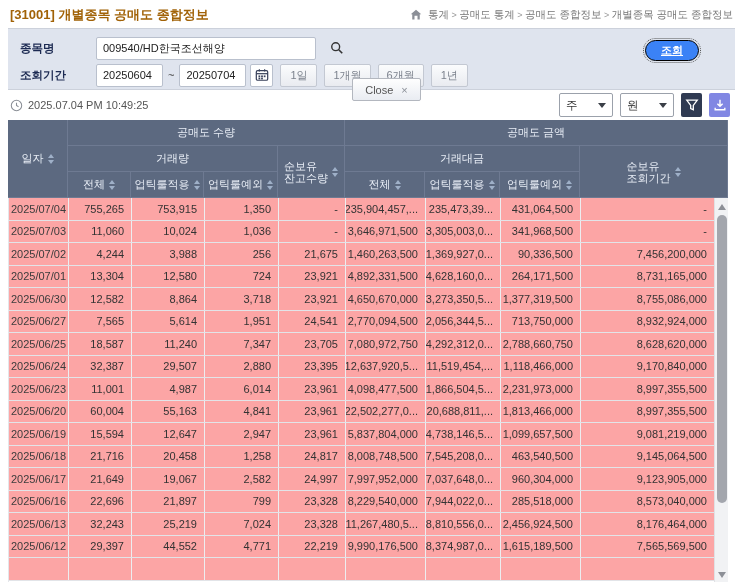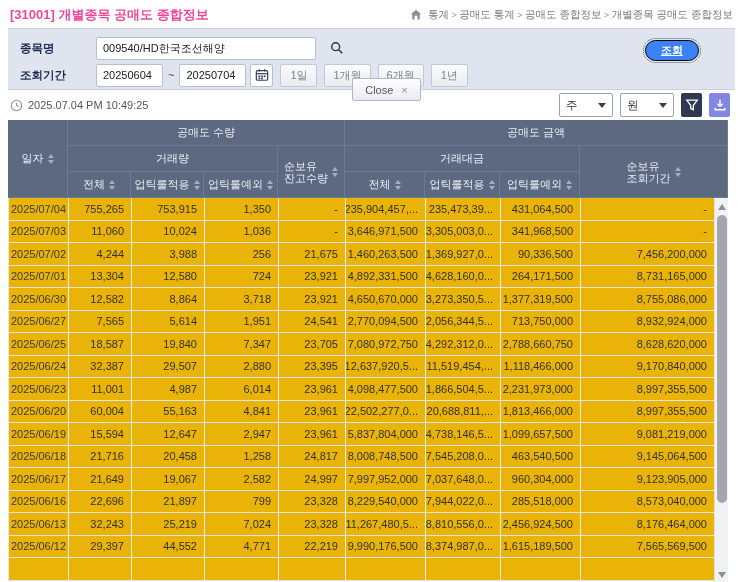--- a/index.html
+++ b/index.html
@@ -1,21 +1,21 @@
 <!DOCTYPE html>
 <html><head>
 <meta charset="utf-8">
 <style>
   * { margin:0; padding:0; box-sizing:border-box; }
   html,body { width:743px; height:582px; background:#fff; overflow:hidden; }
   body { font-family:"Liberation Sans","DejaVu Sans",sans-serif; position:relative; }
 
   
   .titlebar { display:flex; justify-content:space-between; align-items:center; padding:7px 10px 5px 10px; height:28px; }
-  .page-title { font-size:13px; font-weight:bold; color:#ec4899; }
+  .page-title { font-size:13px; font-weight:bold; color:#a16207; }
   .breadcrumb { display:flex; align-items:center; gap:5px; font-size:10.5px; color:#777; }
   .breadcrumb .sep { color:#999; font-size:9px; }
   .home-ico { width:12px; height:12px; display:inline-block; margin-right:1px; }
 
   
   .form-panel { position:relative; margin:0 8px; height:62px; background:#dfe4ee; border-top:1px solid #ccd1db; border-bottom:1px solid #ccd1db; padding:5px 12px 0 12px; }
   .form-row { display:flex; align-items:center; height:26px; margin-top:1px; }
   .form-label { width:76px; font-size:11.5px; font-weight:bold; color:#1c2a52; }
   .txt-input { height:23px; background:#fff; border:1px solid #b9c0cd; border-radius:2px; font-size:11px; color:#222; padding:0 6px; font-family:inherit; }
   .stock-wrap { position:relative; width:253px; }
@@ -46,21 +46,21 @@
   .ghead { width:720px; background:#5c6980; color:#e9eef6; font-size:11px; }
   .ghead .hc { border-right:1px solid #6e7a92; border-bottom:1px solid #6e7a92; display:flex; align-items:center; justify-content:center; gap:4px; }
   .h-top { display:flex; }
   .sort { display:inline-flex; flex-direction:column; gap:2px; }
   .sort i { display:block; width:0; height:0; border-left:3.5px solid transparent; border-right:3.5px solid transparent; }
   .sort .up { border-bottom:4px solid #9fb0c8; }
   .sort .dn { border-top:4px solid #9fb0c8; }
   .two-line { line-height:12px; }
 
   .gbody { width:720px; height:386px; overflow:hidden; position:relative; border-left:1px solid #e4e6ea; }
-  .trow { display:flex; height:22.5px; border-bottom:1px solid #e2e4e8; background:#eab308; }
+  .trow { display:flex; height:22.5px; border-bottom:1px solid #e2e4e8; background:#fca5a5; }
   .tcell { font-size:11px; color:#333; display:flex; align-items:center; border-right:1px solid #ededf0; padding:0 7px; white-space:nowrap; overflow:hidden; }
   .tcell.num { justify-content:flex-end; }
   .tcell.ctr { justify-content:center; color:#3c3c3c; }
   .c0{width:60px;} .c1{width:63px;} .c2{width:73px;} .c3{width:74px;} .c4{width:67px;}
   .c5{width:80px;} .c6{width:75px;} .c7{width:80px;} .c8{width:134px;}
 
   
   .w-date{width:60px;} .w-qtygrp{width:277px;} .w-amtgrp{width:383px;}
   .w-vol{width:210px;} .w-netq{width:67px;} .w-val{width:235px;} .w-neta{width:148px;}
   .hw1{width:63px;} .hw2{width:73px;} .hw3{width:74px;} .hw5{width:80px;} .hw6{width:75px;} .hw7{width:80px;}
@@ -315,21 +315,21 @@
         <div class="tcell c3 num">1,951</div>
         <div class="tcell c4 num">24,541</div>
         <div class="tcell c5 num">2,770,094,500</div>
         <div class="tcell c6 num">2,056,344,5...</div>
         <div class="tcell c7 num">713,750,000</div>
         <div class="tcell c8 num">8,932,924,000</div>
       </div>
       <div class="trow">
         <div class="tcell c0 ctr">2025/06/25</div>
         <div class="tcell c1 num">18,587</div>
-        <div class="tcell c2 num">19,840</div>
+        <div class="tcell c2 num">11,240</div>
         <div class="tcell c3 num">7,347</div>
         <div class="tcell c4 num">23,705</div>
         <div class="tcell c5 num">7,080,972,750</div>
         <div class="tcell c6 num">4,292,312,0...</div>
         <div class="tcell c7 num">2,788,660,750</div>
         <div class="tcell c8 num">8,628,620,000</div>
       </div>
       <div class="trow">
         <div class="tcell c0 ctr">2025/06/24</div>
         <div class="tcell c1 num">32,387</div>

